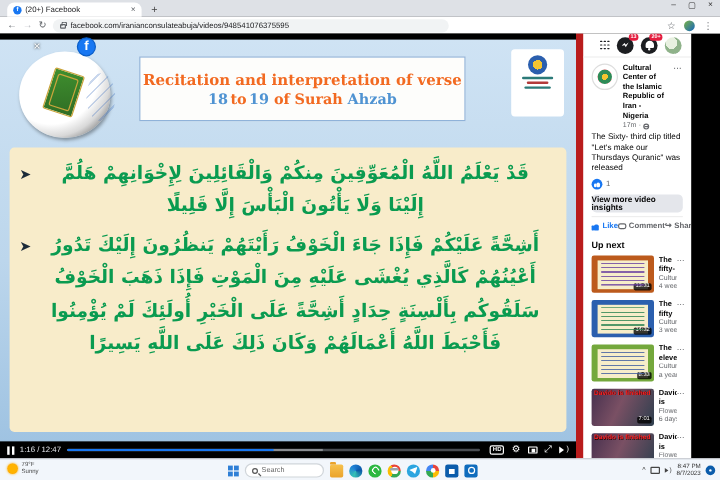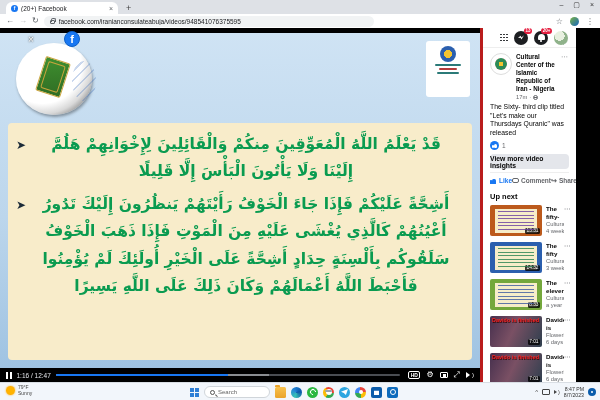--- a/index.html
+++ b/index.html
@@ -64,21 +64,21 @@
   .hd { font-size:5px; color:#fff; border:1px solid #fff; border-radius:2px; padding:0 1.5px; line-height:6px; font-weight:700; }
   .gear { color:#fff; font-size:8px; line-height:1; }
   .pip { width:8px; height:6px; border:1px solid #fff; border-radius:1px; position:relative; }
   .pip::after { content:""; position:absolute; right:0.5px; bottom:0.5px; width:3.5px; height:2.5px; background:#fff; }
   .fs { color:#fff; font-size:8px; line-height:1; }
   .vol { display:flex; align-items:center; color:#fff; }
   .vol .tri { width:0; height:0; border:3px solid transparent; border-left:4px solid #fff; }
   .vol .wave { font-size:6px; margin-left:-1px; }
 
   
-  .sidebar { position:absolute; top:28px; left:480px; width:96px; height:354px; background:#fff; border-left:3px solid #b91c1c; overflow:hidden; }
+  .sidebar { position:absolute; top:28px; left:480px; width:96px; height:354px; background:#fff; border-left:6px solid #b91c1c; overflow:hidden; }
   .fb-icons { height:20px; display:flex; align-items:center; justify-content:flex-end; gap:6px; padding:0 8px; border-bottom:1px solid #eee; }
   .gridico { position:relative; width:8px; height:8px; }
   .gridico i { position:absolute; left:0; top:0; width:1.8px; height:1.8px; border-radius:50%; background:#1c1e21;
     box-shadow:3px 0 #1c1e21,6px 0 #1c1e21,0 3px #1c1e21,3px 3px #1c1e21,6px 3px #1c1e21,0 6px #1c1e21,3px 6px #1c1e21,6px 6px #1c1e21; }
   .chip { position:relative; width:14px; height:14px; border-radius:50%; background:#1c1e21; }
   .chip .msgr { position:absolute; inset:4px; background:#fff; clip-path:polygon(0 60%, 42% 22%, 58% 48%, 100% 12%, 58% 82%, 42% 55%); }
   .chip .bell-b { position:absolute; left:3.5px; top:3px; width:7px; height:6px; background:#fff; border-radius:3.5px 3.5px 1px 1px; }
   .chip .bell-c { position:absolute; left:6px; top:9.5px; width:2px; height:1.5px; background:#fff; border-radius:50%; }
   .badge { position:absolute; top:-3px; right:-4px; background:#e41e3f; color:#fff; font-size:4.5px; line-height:6.5px; padding:0 1.5px; border-radius:4px; font-weight:700; }
   .me-avatar { width:14px; height:14px; border-radius:50%; background:radial-gradient(circle at 40% 35%, #e8f0e0 0 40%, #8fb28a 40% 75%, #4a7a50 75% 100%); }
@@ -213,20 +213,31 @@
   <div class="player">
     <span class="overlay-close">×</span>
     <span class="overlay-logo">f</span>
 
     <div class="slide">
       <div class="plate">
         <span class="quran"></span>
         <span class="plate-dots"></span>
       </div>
 
+      <div class="title-box">
+        <div class="title-l1">Recitation and interpretation of verse</div>
+        <div class="title-l2">
+          <span class="tblue">18</span>
+            <span class="torange" style="margin-left:-2px">to</span>
+            <span class="tblue" style="margin-left:-2px">19</span>
+          <span class="torange">of</span>
+          <span class="torange">Surah</span>
+          <span class="tblue">Ahzab</span>
+        </div>
+      </div>
 
       <div class="cc-logo">
         <span class="cc-emblem"></span>
         <span class="cc-line"></span>
         <span class="cc-line short"></span>
         <span class="cc-line" style="width:22px"></span>
       </div>
 
       <div class="text-box">
         <div class="verse">

